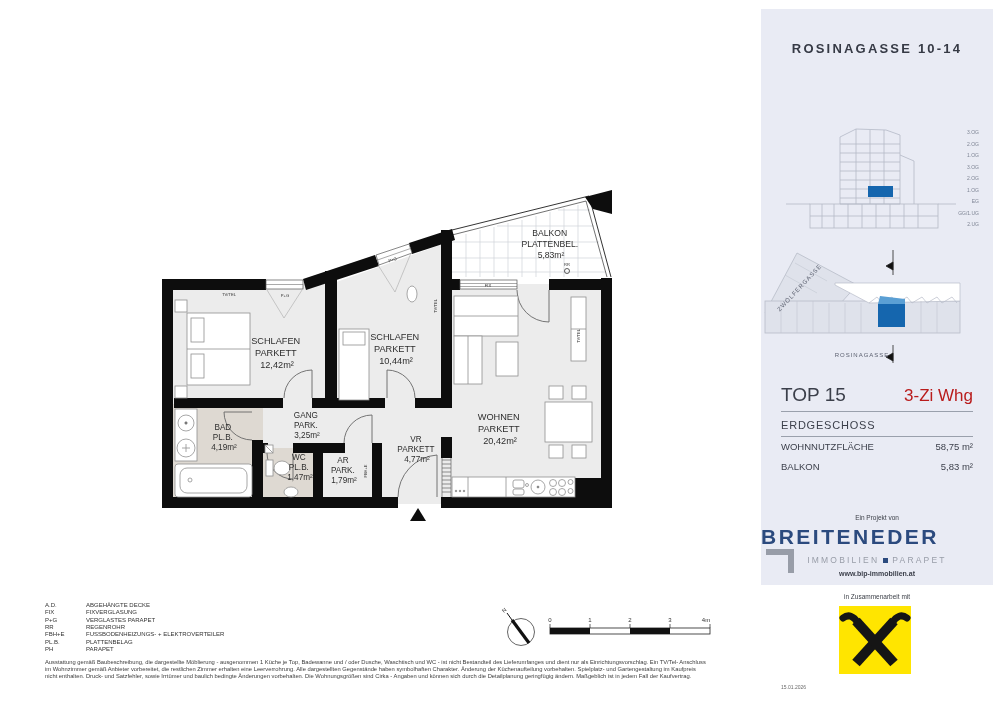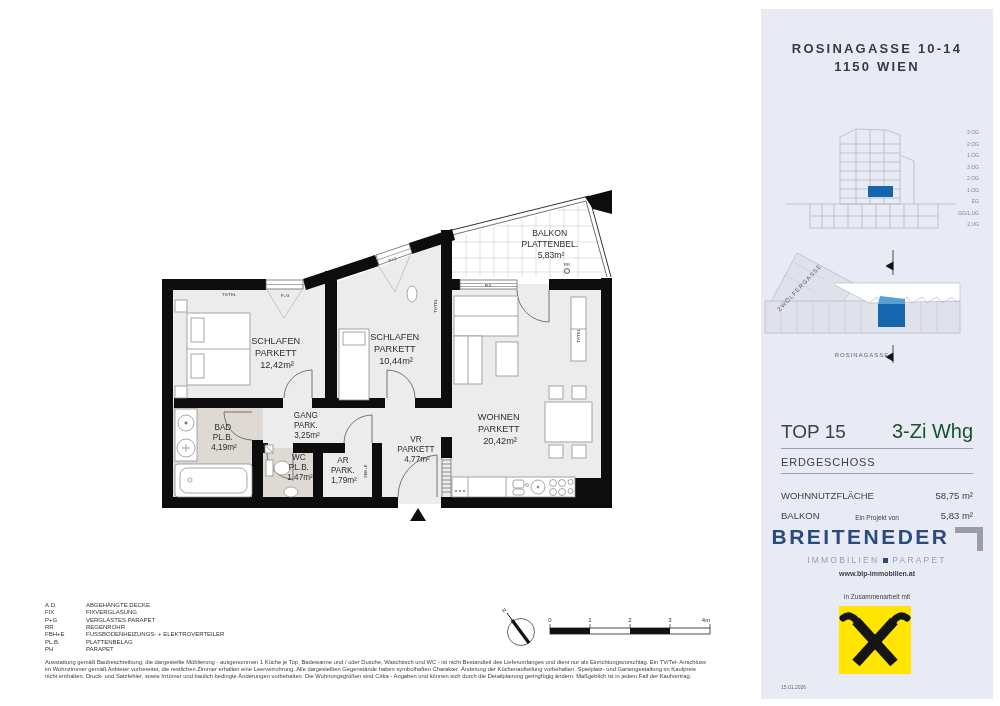--- a/index.html
+++ b/index.html
@@ -1,35 +1,35 @@
 <!DOCTYPE html>
 <html><head>
 <meta charset="utf-8">
 <style>
   html,body{margin:0;padding:0;background:#fff;}
   #sheet{position:relative;width:1000px;height:706px;background:#fff;overflow:hidden;
          font-family:"Liberation Sans",sans-serif;}
   #plan-svg{position:absolute;left:0;top:0;}
   
-  #sidebar{position:absolute;left:761px;top:9px;width:232px;height:690px;background:#e9ebf4;}
+  #sidebar{position:absolute;left:761px;top:9px;width:232px;height:576px;background:#e9ebf4;}
   .addr{position:absolute;top:31px;left:0;width:100%;text-align:center;
         font-size:13px;font-weight:600;letter-spacing:2.2px;color:#363a45;line-height:18px;}
   .floorlabels{position:absolute;top:118px;right:14px;text-align:right;
         font-size:5px;color:#7e8494;line-height:11.5px;}
   .topblock{position:absolute;left:20px;right:20px;top:375px;}
   .toprow{display:flex;justify-content:space-between;align-items:baseline;}
   .topnum{font-size:19px;color:#3b3f4a;}
-  .toptype{font-size:20px;color:#14532d;margin-top:36px;}
+  .toptype{font-size:17px;color:#b91c1c;}
   .rule{height:1px;background:#9aa0ac;margin-top:5px;}
   .floorname{font-size:11px;letter-spacing:.8px;color:#3b3f4a;margin-top:7px;}
-  .metrics{margin-top:12px;}
+  .metrics{}
   .mrow{display:flex;justify-content:space-between;font-size:9.5px;color:#3b3f4a;line-height:20px;}
   .center{position:absolute;left:0;width:100%;text-align:center;}
   .projektvon{top:505px;font-size:6.5px;color:#3d4149;}
-  .brandrow{top:517px;display:flex;justify-content:center;align-items:flex-start;}
+  .brandrow{top:517px;display:flex;justify-content:center;align-items:flex-start;flex-direction:column;}
   .brandname{font-size:21px;font-weight:bold;letter-spacing:2.5px;color:#2b4a7e;line-height:22px;}
   .bracket{width:22px;height:18px;border-top:6px solid #989da8;border-right:6px solid #989da8;margin-left:5px;margin-top:1px;}
   .brandsub{top:546px;font-size:8.5px;letter-spacing:2.2px;color:#989da8;}
   .sq{display:inline-block;width:5px;height:5px;background:#2b4a7e;margin:0 4px;vertical-align:middle;}
   .website{top:561px;font-size:7px;font-weight:bold;color:#3b3f4a;}
   .coop{top:584px;font-size:6.5px;color:#3d4149;}
   .raif{position:absolute;left:78px;top:597px;}
   .datemark{position:absolute;left:20px;top:675px;font-size:5px;color:#6a6a6a;}
   svg text{font-family:"Liberation Sans",sans-serif;}
 </style>
@@ -312,21 +312,20 @@
     <text x="45" y="664">Ausstattung gemäß Baubeschreibung, die dargestellte Möblierung - ausgenommen 1 Küche je Top, Badewanne und / oder Dusche, Waschtisch und WC - ist nicht Bestandteil des Lieferumfanges und dient nur als Einrichtungsvorschlag. Ein TV/Tel- Anschluss</text>
     <text x="45" y="671">im Wohnzimmer gemäß Anbieter vorbereitet, die restlichen Zimmer erhalten eine Leerverrohrung. Alle dargestellten Gegenstände haben symbolhaften Charakter. Änderung der Küchenaufteilung vorbehalten. Spielplatz- und Gartengestaltung im Kaufpreis</text>
     <text x="45" y="678">nicht enthalten. Druck- und Satzfehler, sowie Irrtümer und baulich bedingte Änderungen vorbehalten. Die Wohnungsgrößen sind Cirka - Angaben und können sich durch die Detailplanung geringfügig ändern. Maßgeblich ist in jedem Fall der Kaufvertrag.</text>
   </g>
 </svg>
 
 <div id="sidebar">
 
   <div class="addr">
     <div>ROSINAGASSE 10-14</div>
-    <div>1150 WIEN</div>
   </div>
 
   <svg style="position:absolute;left:25px;top:118px;" width="170" height="112" viewBox="0 0 170 112">
     <g fill="none" stroke="#b4b9c6" stroke-width="0.8">
       <polygon points="54,10 70,2 100,3 114,8 114,77 54,77"></polygon>
       <line x1="54" y1="17" x2="114" y2="17"></line>
           <line x1="54" y1="26" x2="114" y2="26"></line>
       <line x1="54" y1="35" x2="114" y2="35"></line>
           <line x1="54" y1="44" x2="114" y2="44"></line>
       <line x1="54" y1="53" x2="114" y2="53"></line>

